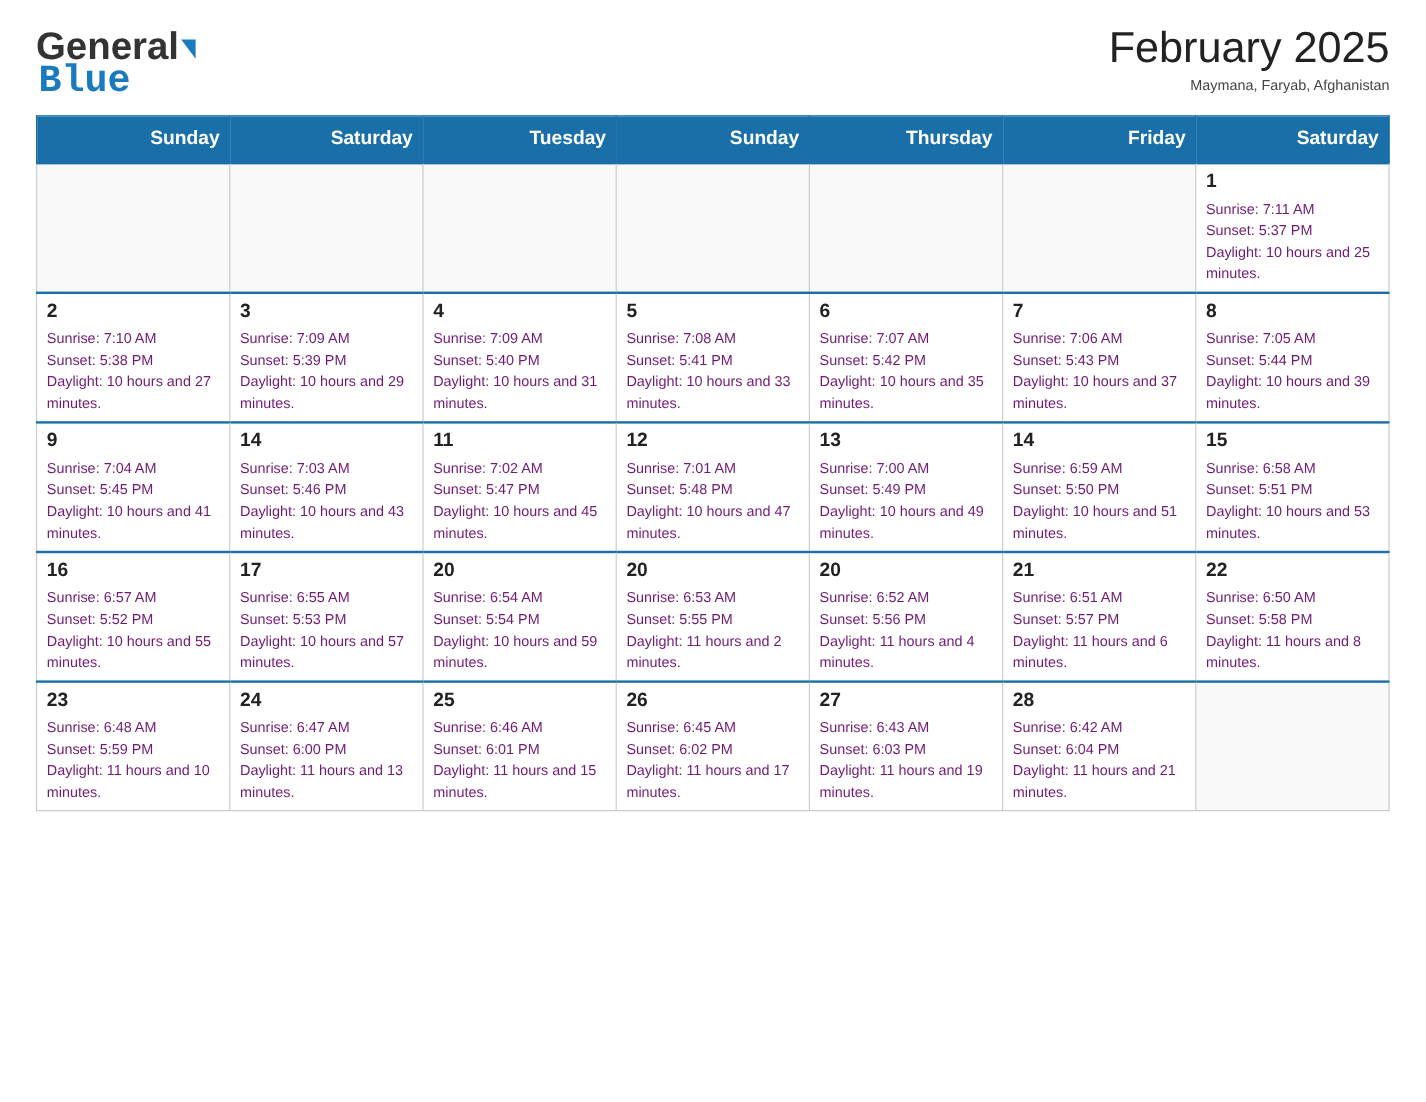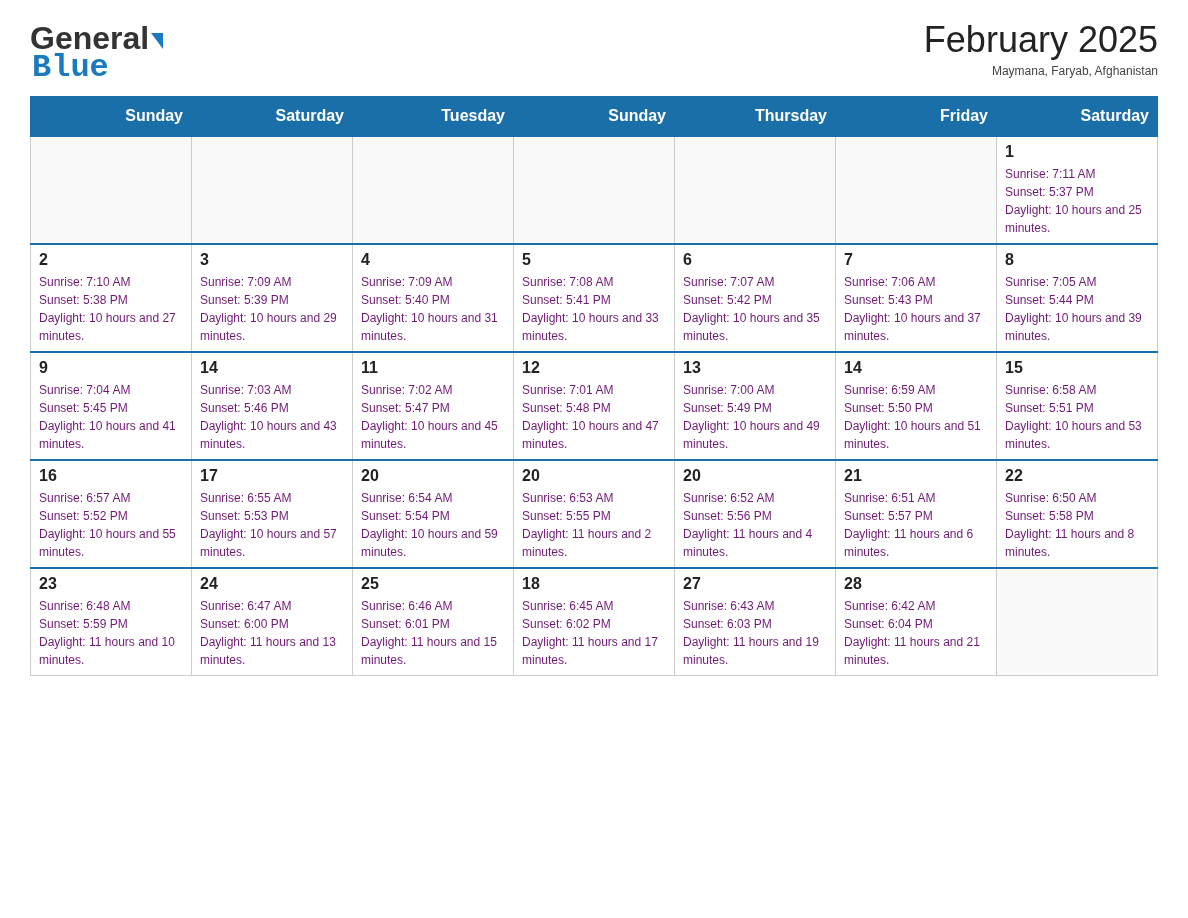--- a/index.html
+++ b/index.html
@@ -213,21 +213,21 @@
         </td>
         <td>
           <div class="day-number">24</div>
           <div class="day-info">Sunrise: 6:47 AM<br>Sunset: 6:00 PM<br>Daylight: 11 hours and 13 minutes.</div>
         </td>
         <td>
           <div class="day-number">25</div>
           <div class="day-info">Sunrise: 6:46 AM<br>Sunset: 6:01 PM<br>Daylight: 11 hours and 15 minutes.</div>
         </td>
         <td>
-          <div class="day-number">18</div>
+          <div class="day-number">26</div>
           <div class="day-info">Sunrise: 6:45 AM<br>Sunset: 6:02 PM<br>Daylight: 11 hours and 17 minutes.</div>
         </td>
         <td>
           <div class="day-number">27</div>
           <div class="day-info">Sunrise: 6:43 AM<br>Sunset: 6:03 PM<br>Daylight: 11 hours and 19 minutes.</div>
         </td>
         <td>
           <div class="day-number">28</div>
           <div class="day-info">Sunrise: 6:42 AM<br>Sunset: 6:04 PM<br>Daylight: 11 hours and 21 minutes.</div>
         </td>

